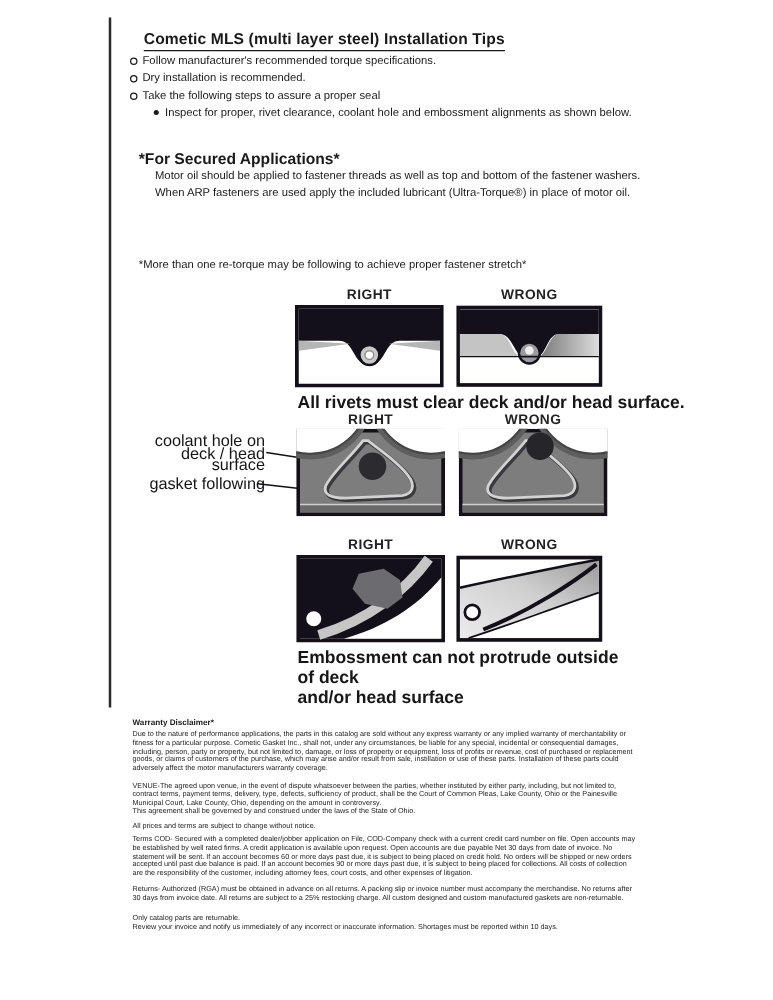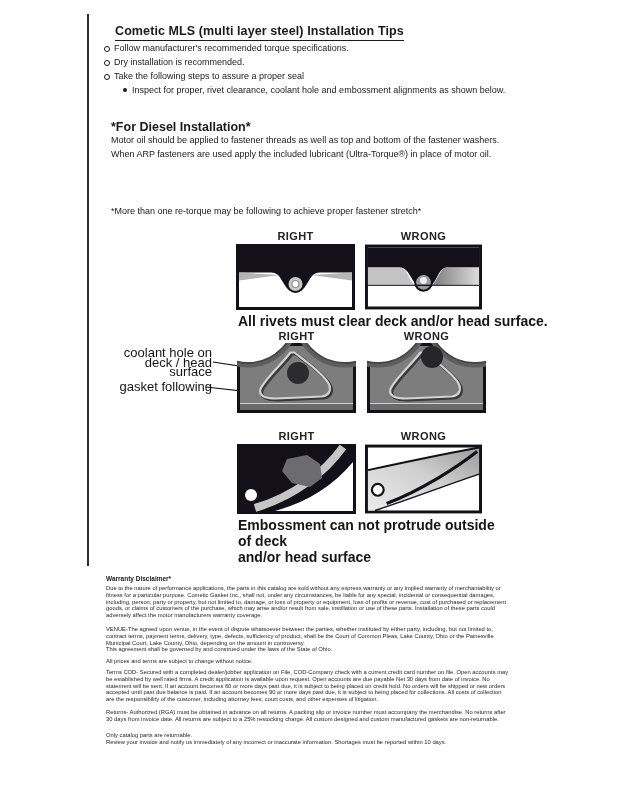--- a/index.html
+++ b/index.html
@@ -12,21 +12,21 @@
          border-bottom:1.5px solid #1a1a1a;padding-bottom:2px;letter-spacing:.1px;}
 
   .bullets{left:104px;top:41px;font-size:9px;line-height:14px;}
   .brow{position:relative;padding-left:10px;white-space:nowrap;}
   .brow.sub{padding-left:28px;}
   .odot{position:absolute;left:0;top:4.5px;width:4px;height:4px;border:1px solid #1a1a1a;border-radius:50%;}
   .fdot{position:absolute;left:19px;top:5px;width:4px;height:4px;background:#1a1a1a;border-radius:50%;}
 
   .h2{left:111px;top:120px;font-size:12.5px;font-weight:bold;}
   .bodytext{font-size:9px;line-height:14px;white-space:pre-line;}
-  .p1{left:111px;top:133px;}
+  .p1{left:124px;top:133px;}
   .p2{left:111px;top:162px;}
   .note{left:111px;top:206px;font-size:9px;}
 
   .dlabel{font-size:11px;font-weight:bold;text-align:center;letter-spacing:.4px;color:#222;}
   .caption{font-size:14px;font-weight:bold;color:#161616;}
   .sidelabel{font-size:13px;line-height:9.5px;text-align:right;color:#161616;}
 
   .warr{font-size:5.8px;line-height:6.8px;white-space:pre-line;color:#252525;}
   .warrhead{left:106px;top:575px;font-size:6.5px;font-weight:bold;}
   .wp1{left:106px;top:585px;}
@@ -48,21 +48,21 @@
 
   <div class="abs title">Cometic MLS (multi layer steel) Installation Tips</div>
 
   <div class="abs bullets">
     <div class="brow"><span class="odot"></span><span>Follow manufacturer's recommended torque specifications.</span></div>
     <div class="brow"><span class="odot"></span><span>Dry installation is recommended.</span></div>
     <div class="brow"><span class="odot"></span><span>Take the following steps to assure a proper seal</span></div>
     <div class="brow sub"><span class="fdot"></span><span>Inspect for proper, rivet clearance, coolant hole and embossment alignments as shown below.</span></div>
   </div>
 
-  <div class="abs h2">*For Diesel Installation*</div>
+  <div class="abs h2">*For Secured Applications*</div>
   <div class="abs bodytext p1">Motor oil should be applied to fastener threads as well as top and bottom of the fastener washers.
 When ARP fasteners are used apply the included lubricant (Ultra-Torque®) in place of motor oil.</div>
   <div class="abs note">*More than one re-torque may be following to achieve proper fastener stretch*</div>
 
   <div class="abs dlabel" style="left:236px;top:230px;width:119px;">RIGHT</div>
   <div class="abs dlabel" style="left:365px;top:230px;width:117px;">WRONG</div>
 
   <div class="abs" style="left:236px;top:244px;">
     <svg width="119" height="66" viewBox="0 0 119 66">
       <rect x="1.5" y="1.5" width="116" height="63" fill="#ffffff" stroke="#131019" stroke-width="3"></rect>

